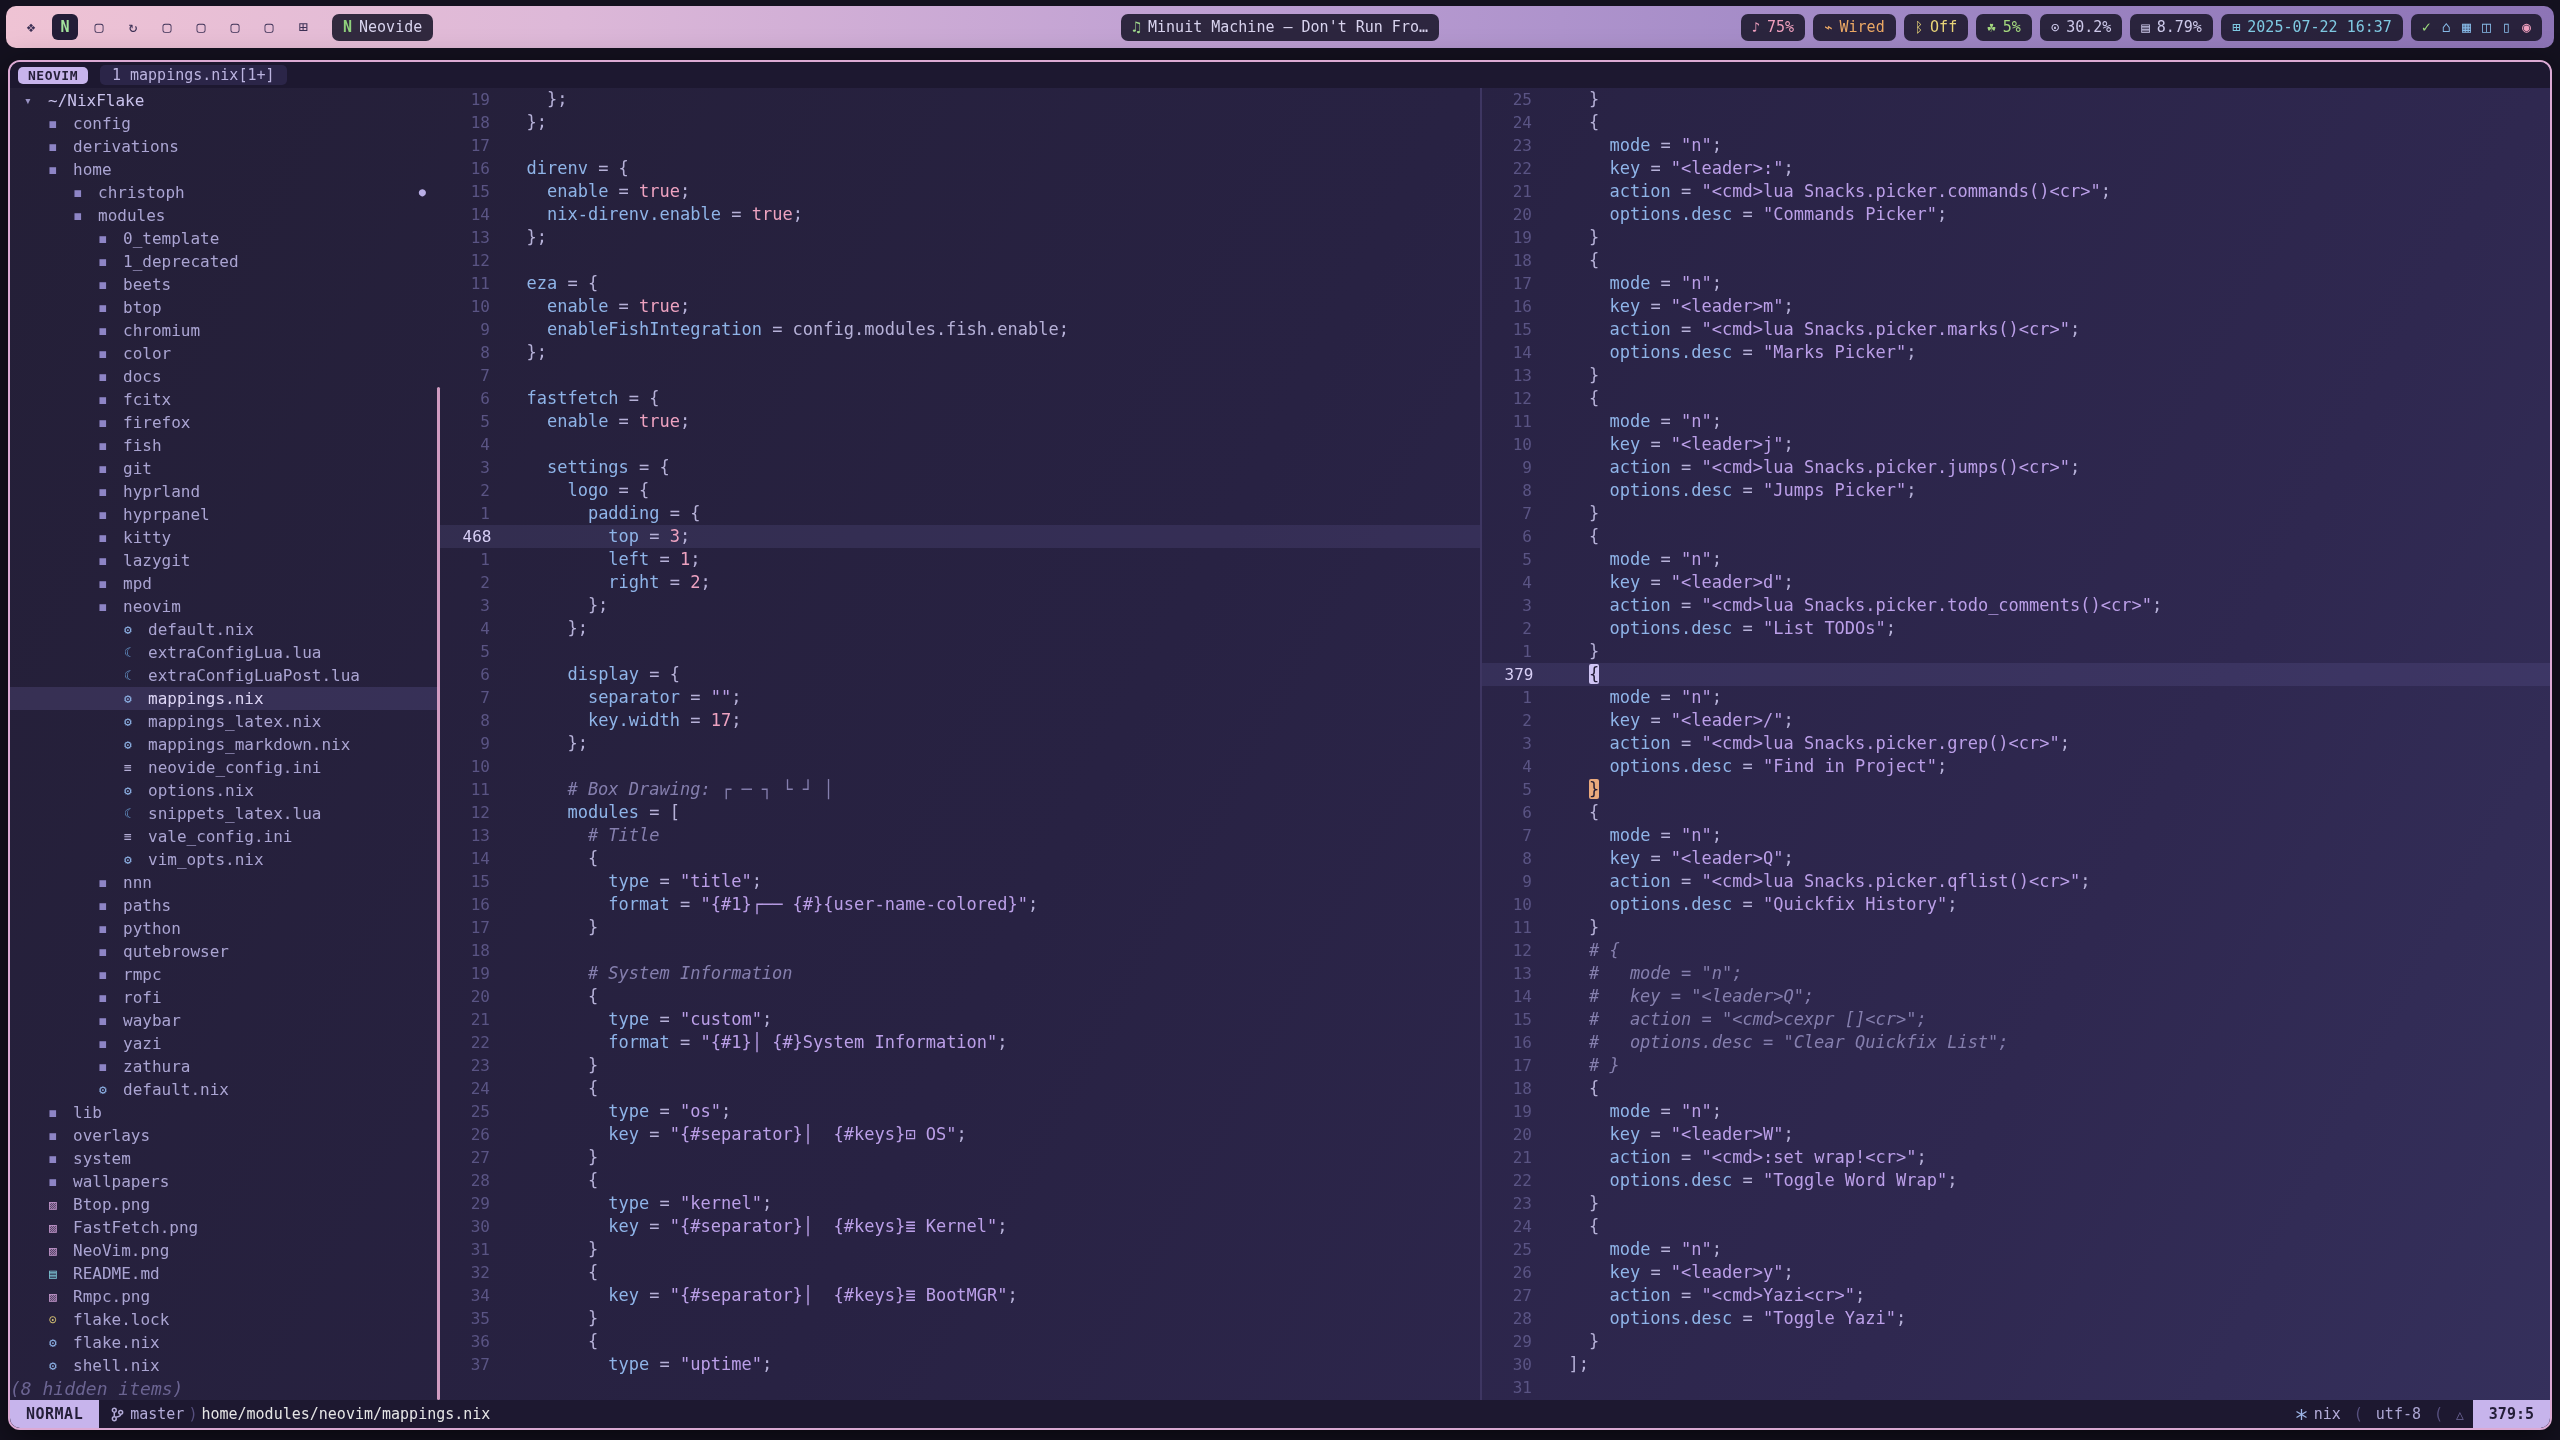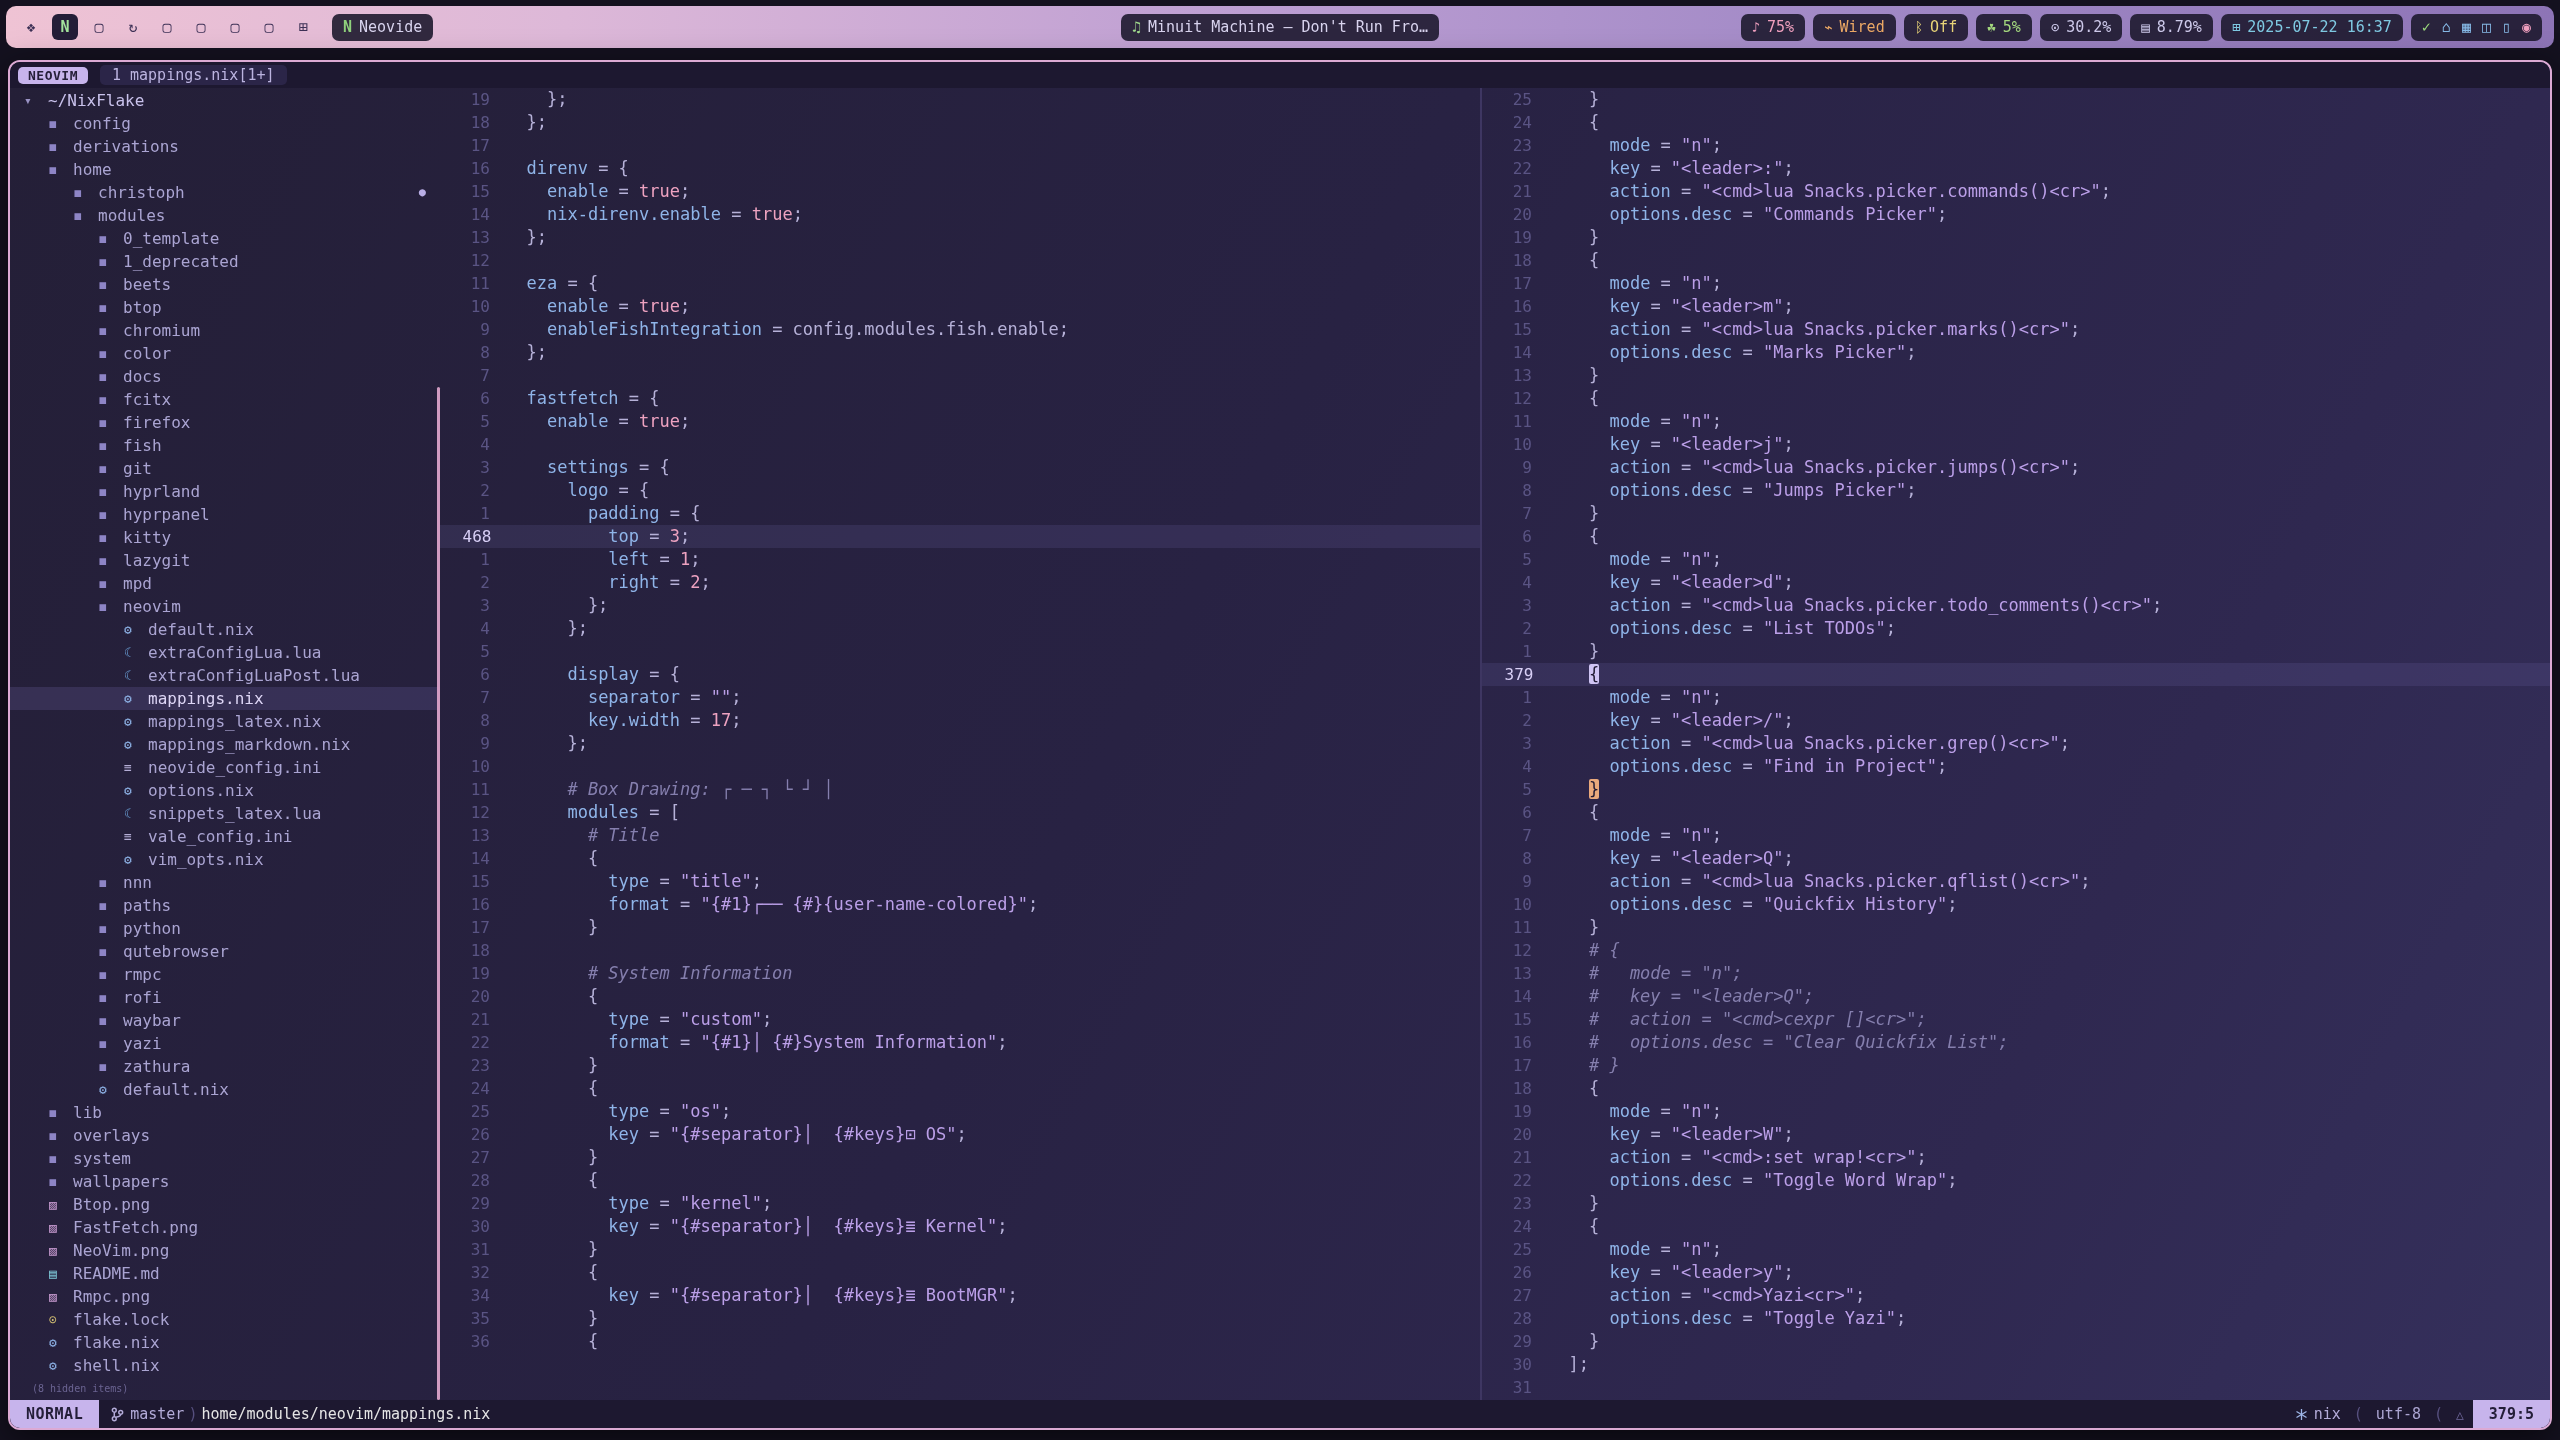--- a/index.html
+++ b/index.html
@@ -46,21 +46,21 @@
 
 .trow{height:23px;line-height:23px;display:flex;align-items:center;white-space:pre;
   font-size:16px;color:#aaa4d2}
 .ticon{width:24px;display:inline-block;font-size:13px;text-align:left}
 .i-root{color:#9a93c5}.i-folder{color:#8e85c6}.i-nix{color:#8fb4e8}.i-lua{color:#6fa8e0}
 .i-ini{color:#b5aed6}.i-png{color:#c79ad0}.i-md{color:#7ec8d8}.i-lock{color:#cbb870}
 .tsel{background:rgba(148,136,224,.16)}
 .tsel .tlabel{color:#ded6f6}
 .troot{color:#c9c2ec;font-weight:normal}
 .tdot{margin-left:auto;margin-right:14px;color:#b9aee6;font-size:12px}
-.tnote{color:#6b6492;font-size:10px;height:23px;line-height:23px;padding-left:22px}
+.tnote{font-style:italic;color:#6b6492;font-size:18px;height:23px;line-height:23px;}
 
 
 .row{display:flex;height:23px;line-height:23px;white-space:pre;font-size:17px}
 .cl{background:rgba(148,136,224,.12)}
 .ln{width:66px;min-width:66px;text-align:right;padding-right:16px;color:#5a5484;font-size:16px}
 .ln-cur{text-align:center;padding:0 0 0 8px;color:#d8cff6}
 .code{flex:1;color:#b6b1d8}
 .c{color:#857fae;font-style:italic}
 .s{color:#bb9fe8}
 .n{color:#eda2c0}
@@ -264,20 +264,21 @@
         <div class="row"><span class="ln">26</span><span class="code">          <span class="f">key</span> = <span class="s">"{#separator}│  {#keys}⊡ OS"</span>;</span></div>
         <div class="row"><span class="ln">27</span><span class="code">        }</span></div>
         <div class="row"><span class="ln">28</span><span class="code">        {</span></div>
         <div class="row"><span class="ln">29</span><span class="code">          <span class="f">type</span> = <span class="s">"kernel"</span>;</span></div>
         <div class="row"><span class="ln">30</span><span class="code">          <span class="f">key</span> = <span class="s">"{#separator}│  {#keys}≣ Kernel"</span>;</span></div>
         <div class="row"><span class="ln">31</span><span class="code">        }</span></div>
         <div class="row"><span class="ln">32</span><span class="code">        {</span></div>
         <div class="row"><span class="ln">34</span><span class="code">          <span class="f">key</span> = <span class="s">"{#separator}│  {#keys}≣ BootMGR"</span>;</span></div>
         <div class="row"><span class="ln">35</span><span class="code">        }</span></div>
         <div class="row"><span class="ln">36</span><span class="code">        {</span></div>
+        <div class="row"><span class="ln">37</span><span class="code">          <span class="f">type</span> = <span class="s">"uptime"</span>;</span></div>
       </div>
     <div class="vsep"></div>
     <div class="pane pane-right">
         <div class="row"><span class="ln">25</span><span class="code">    }</span></div>
         <div class="row"><span class="ln">24</span><span class="code">    {</span></div>
         <div class="row"><span class="ln">23</span><span class="code">      <span class="f">mode</span> = <span class="s">"n"</span>;</span></div>
         <div class="row"><span class="ln">22</span><span class="code">      <span class="f">key</span> = <span class="s">"&lt;leader&gt;:"</span>;</span></div>
         <div class="row"><span class="ln">21</span><span class="code">      <span class="f">action</span> = <span class="s">"&lt;cmd&gt;lua Snacks.picker.commands()&lt;cr&gt;"</span>;</span></div>
         <div class="row"><span class="ln">20</span><span class="code">      <span class="f">options.desc</span> = <span class="s">"Commands Picker"</span>;</span></div>
         <div class="row"><span class="ln">19</span><span class="code">    }</span></div>

